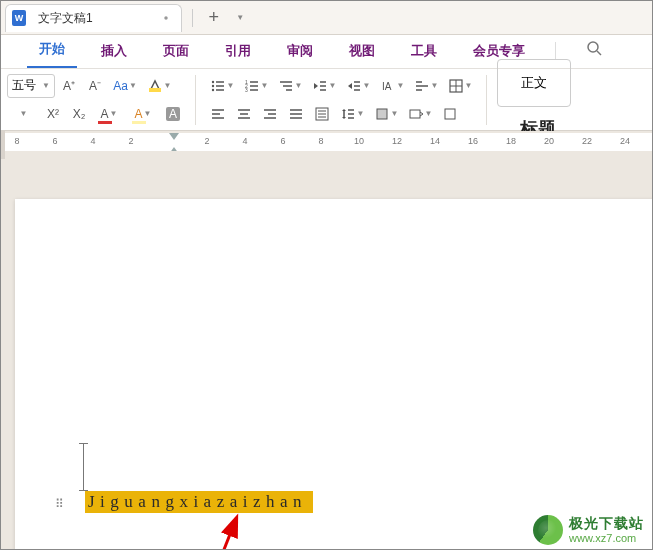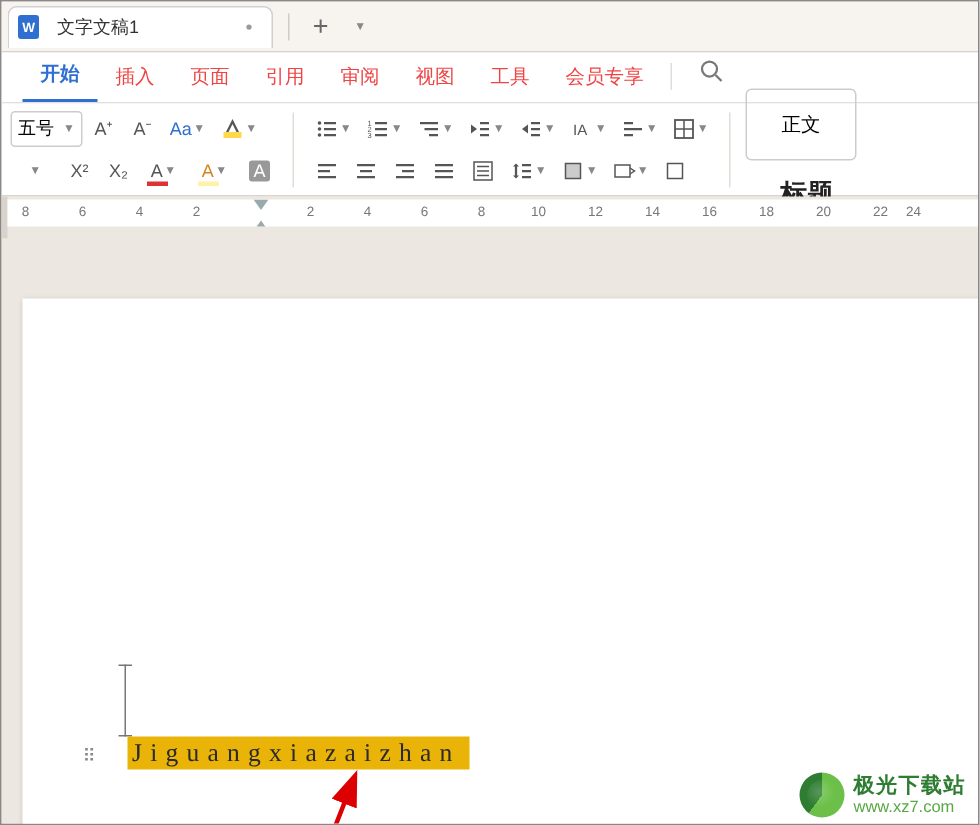--- a/index.html
+++ b/index.html
@@ -50,28 +50,29 @@
     margin-left: 60px;
   }
   .tab-bar .sep { width: 1px; height: 18px; background: #ccc; margin: 0 10px; }
   .new-tab { width: 22px; height: 22px; display:flex; align-items:center; justify-content:center; color:#666; font-size:18px;}
   .menu-bar {
     height: 34px;
     background: #fff;
     display: flex;
     align-items: flex-end;
     padding-left: 4px;
-    gap: 0;
+    gap: 12px;
     border-bottom: 1px solid #e3e0dc;
   }
   .menu-item {
     font-size: 13px;
-    color: #ef4444;
+    color: #701a75;
     padding: 6px 12px 8px 12px;
     cursor: pointer;
+    font-weight: bold;
   }
   .menu-item.active {
     color: #2f6fd1;
     font-weight: 600;
     border-bottom: 2.5px solid #2f6fd1;
   }
   .menu-bar .sep2 { width:1px; height:18px; background:#ddd; margin:0 6px 8px 6px; }
   .search-icon { padding: 6px 12px 8px 12px; color:#666; }
   .toolbar {
     height: 62px;
@@ -428,21 +429,21 @@
     <span class="ruler-num" style="left:240px">4</span>
     <span class="ruler-num" style="left:278px">6</span>
     <span class="ruler-num" style="left:316px">8</span>
     <span class="ruler-num" style="left:354px">10</span>
     <span class="ruler-num" style="left:392px">12</span>
     <span class="ruler-num" style="left:430px">14</span>
     <span class="ruler-num" style="left:468px">16</span>
     <span class="ruler-num" style="left:506px">18</span>
     <span class="ruler-num" style="left:544px">20</span>
     <span class="ruler-num" style="left:582px">22</span>
-    <span class="ruler-num" style="left:604px">24</span>
+    <span class="ruler-num" style="left:620px">24</span>
     <div class="margin-marker top">
         <div class="tri-down"></div>
       </div>
     <div class="margin-marker bot">
         <div class="tri-up"></div>
       </div>
   </div>
 </div>
 
 <div class="canvas-area">

